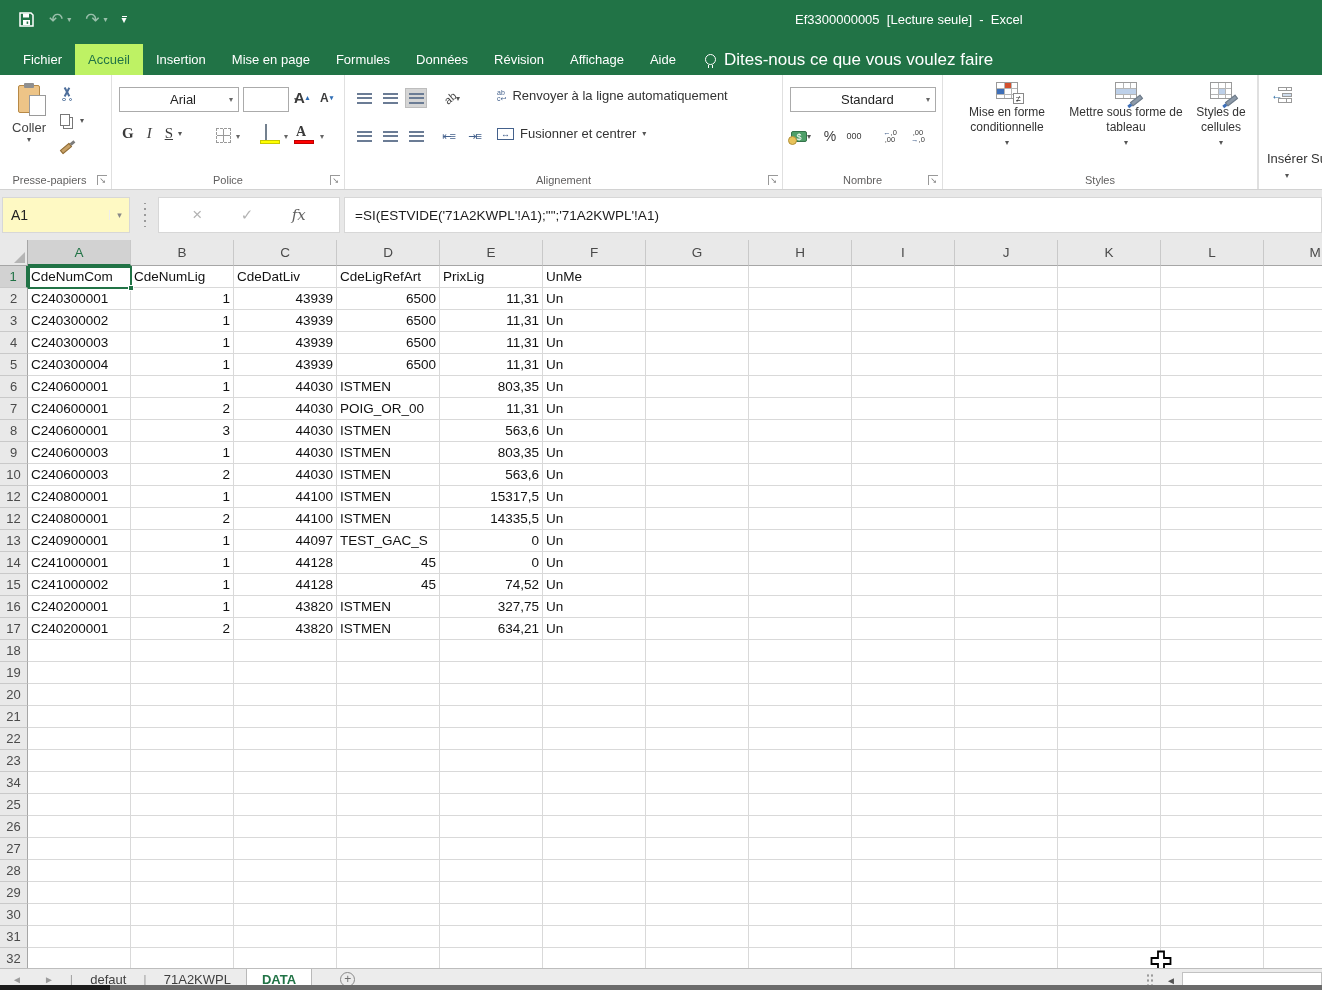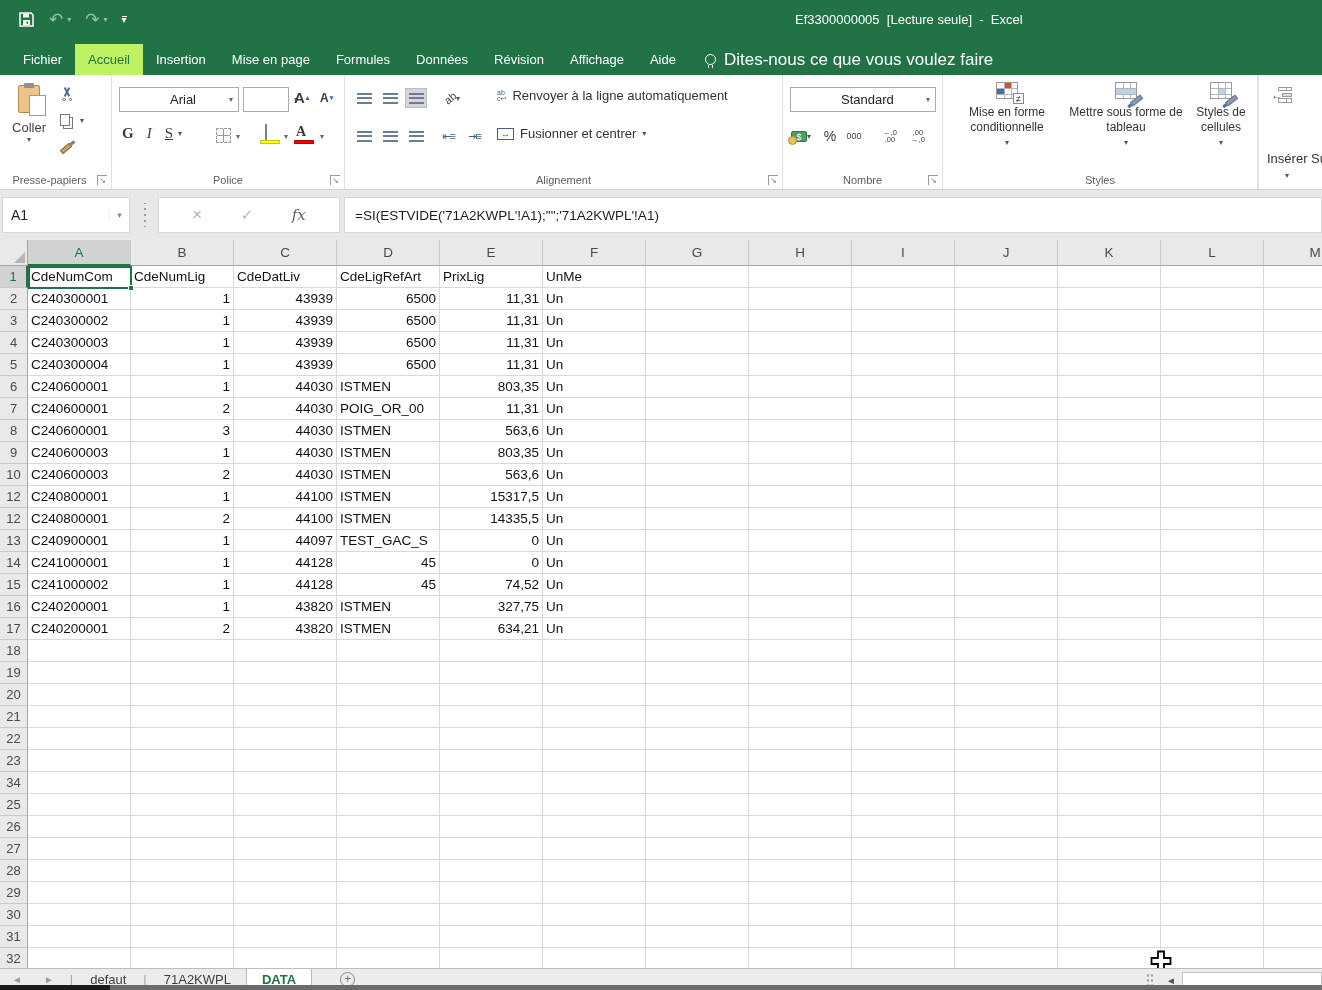--- a/index.html
+++ b/index.html
@@ -128,21 +128,21 @@
   .grp-cells{left:1258px;width:64px;border-right:none;}
   .insert-ic{position:relative;width:20px;height:17px;}
   .insert-ic .r1{position:absolute;left:5px;top:0;width:14px;height:4px;border:1px solid #9a9a9a;background:linear-gradient(#9a9a9a,#9a9a9a) 7px 0/1px 100% no-repeat;}
   .insert-ic .r2{position:absolute;left:9px;top:6px;width:10px;height:4px;border:1px solid #9a9a9a;background:#cfdded;}
   .insert-ic .r3{position:absolute;left:5px;top:11px;width:14px;height:5px;border:1px solid #9a9a9a;background:linear-gradient(#9a9a9a,#9a9a9a) 7px 0/1px 100% no-repeat;}
   .insert-ic .arr{position:absolute;left:-2px;top:5px;color:#2e6da4;font-size:12px;line-height:6px;font-weight:bold;}
   .cells-lbls{position:absolute;left:8px;top:76px;font-size:13px;color:#333;white-space:nowrap;}
 
   
   .formulabar{position:absolute;left:0;top:190px;width:100%;height:50px;background:#e8e8e8;}
-  .namebox{position:absolute;left:2px;top:7px;width:128px;height:36px;background:#ffffff;border:1px solid #d7d7d7;display:flex;align-items:center;}
+  .namebox{position:absolute;left:2px;top:7px;width:128px;height:36px;background:#fef9c3;border:1px solid #d7d7d7;display:flex;align-items:center;}
   .namebox .val{flex:1;padding-left:8px;font-size:14px;color:#222;}
   .namebox .car{width:20px;text-align:center;color:#888;font-size:9px;border-left:1px solid #eee;}
   .fb-dots{position:absolute;left:143px;top:13px;width:4px;height:24px;
      background:radial-gradient(circle,#9a9a9a 1px,transparent 1.3px) center/4px 6px repeat-y;}
   .fxbox{position:absolute;left:158px;top:7px;width:182px;height:36px;background:#fff;border:1px solid #d7d7d7;display:flex;align-items:center;justify-content:space-around;padding:0 14px;}
   .fx-x{color:#b3b3b3;font-size:17px;}
   .fx-ok{color:#b3b3b3;font-size:15px;}
   .fx-fx{color:#5f5f5f;font-size:15px;font-style:italic;font-family:"DejaVu Serif",serif;}
   .formulabox{position:absolute;left:344px;top:7px;right:0;height:36px;background:#fff;border:1px solid #d7d7d7;display:flex;align-items:center;}
   .formulabox .val{padding-left:10px;font-size:13.5px;color:#1d1d1d;white-space:pre;}

